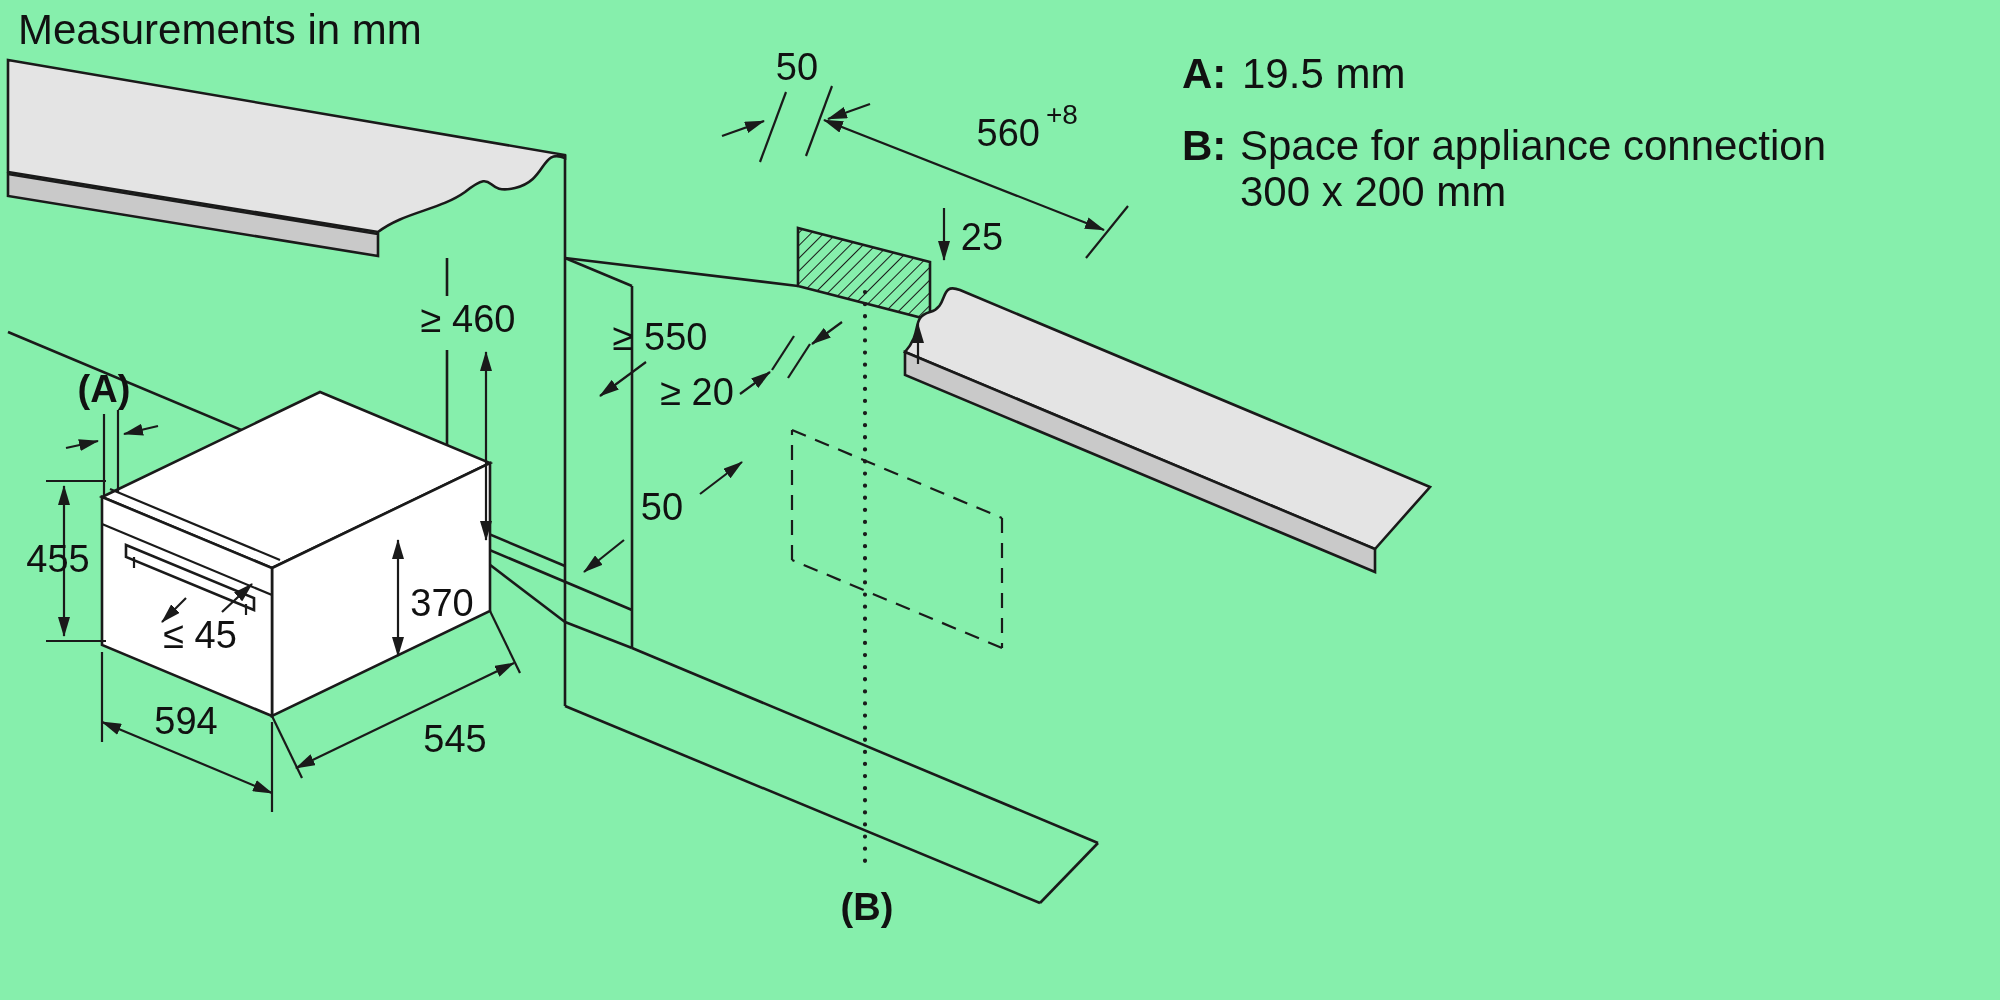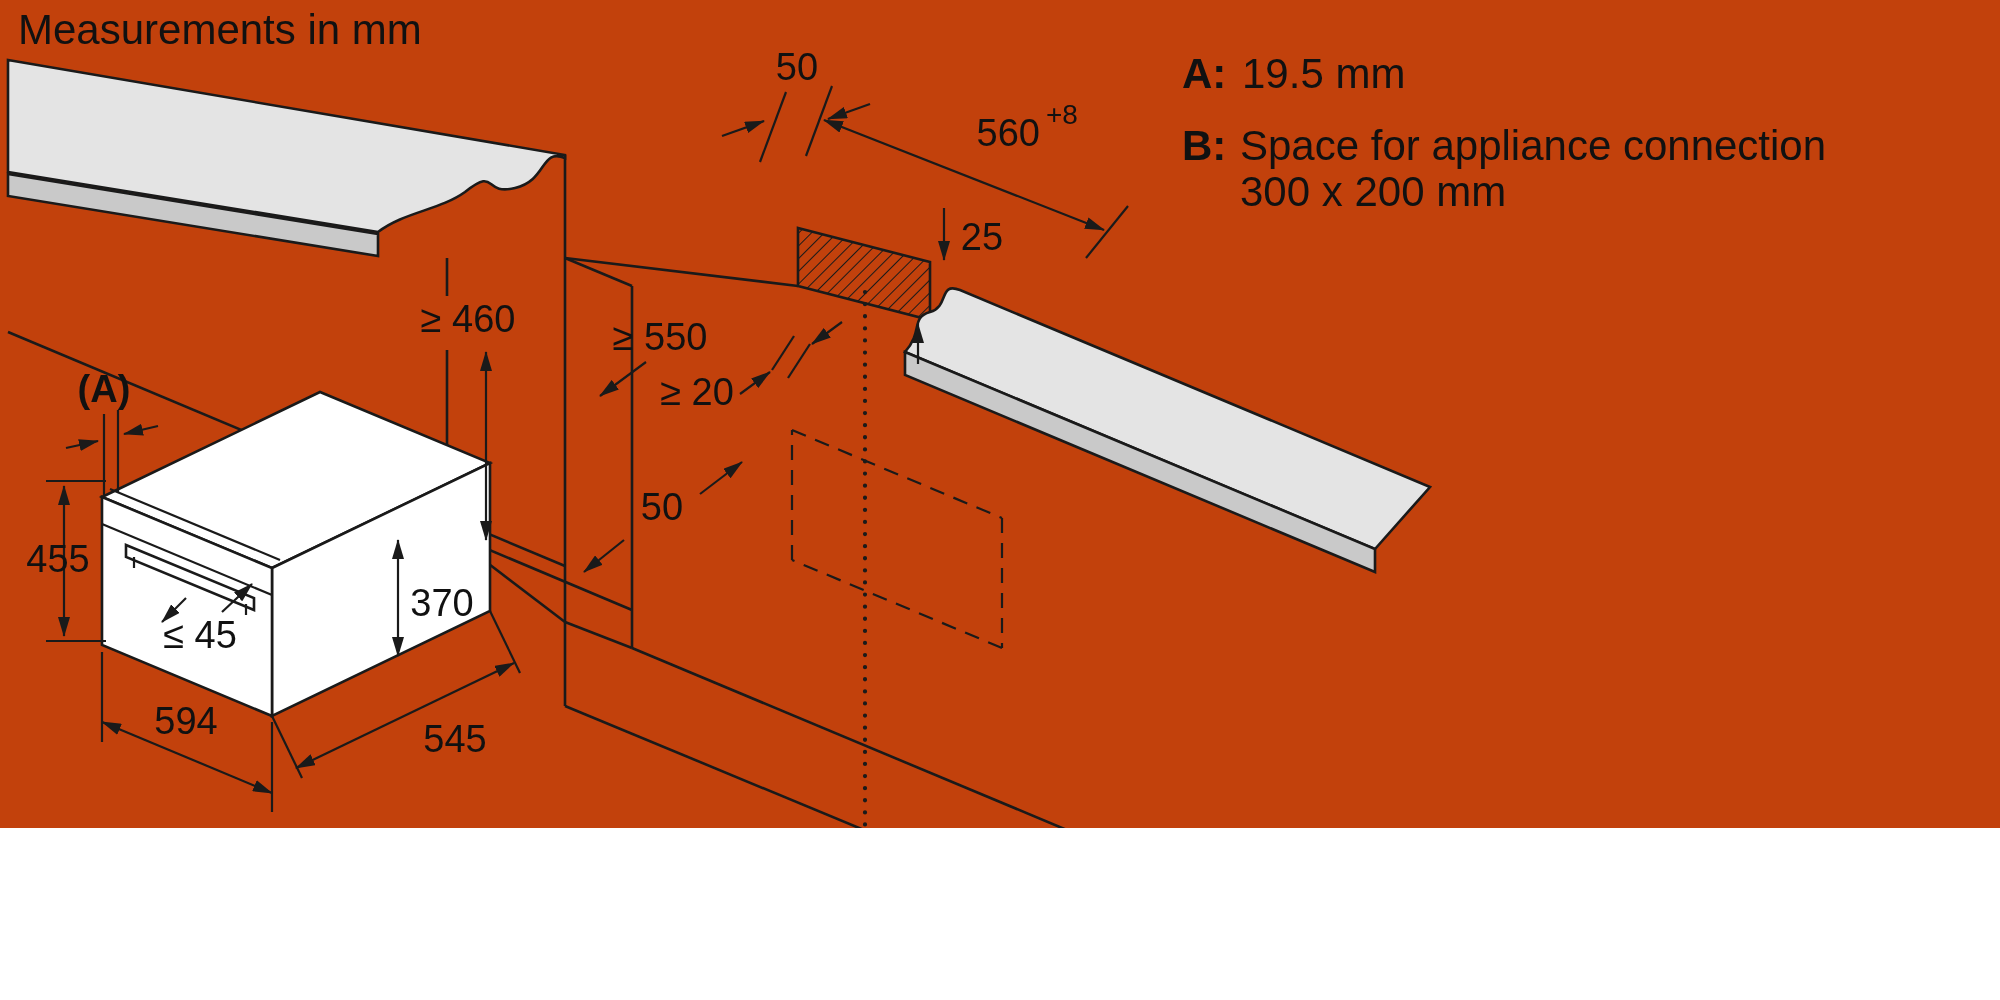--- a/index.html
+++ b/index.html
@@ -1,16 +1,16 @@
 <!DOCTYPE html>
 <html><head>
 <meta charset="utf-8">
 <style>
   html,body{margin:0;padding:0;background:#fff;}
-  #stage{position:relative;width:2000px;height:828px;background:#c2410c;overflow:hidden;}
+  #stage{position:relative;width:2000px;height:1000px;background:#86efac;overflow:hidden;}
   svg{display:block;}
   svg text{font-family:"Liberation Sans",sans-serif;fill:#111;}
   .t-title{font-size:42px;}
   .t-legend{font-size:42px;}
   .t-dim{font-size:38px;}
   .t-sup{font-size:28px;}
   .bold{font-weight:bold;}
   .ln{stroke:#1a1a1a;stroke-width:2.6;fill:none;}
   .thin{stroke:#1a1a1a;stroke-width:2.2;fill:none;}
   .dashed{stroke-dasharray:15 10;}

